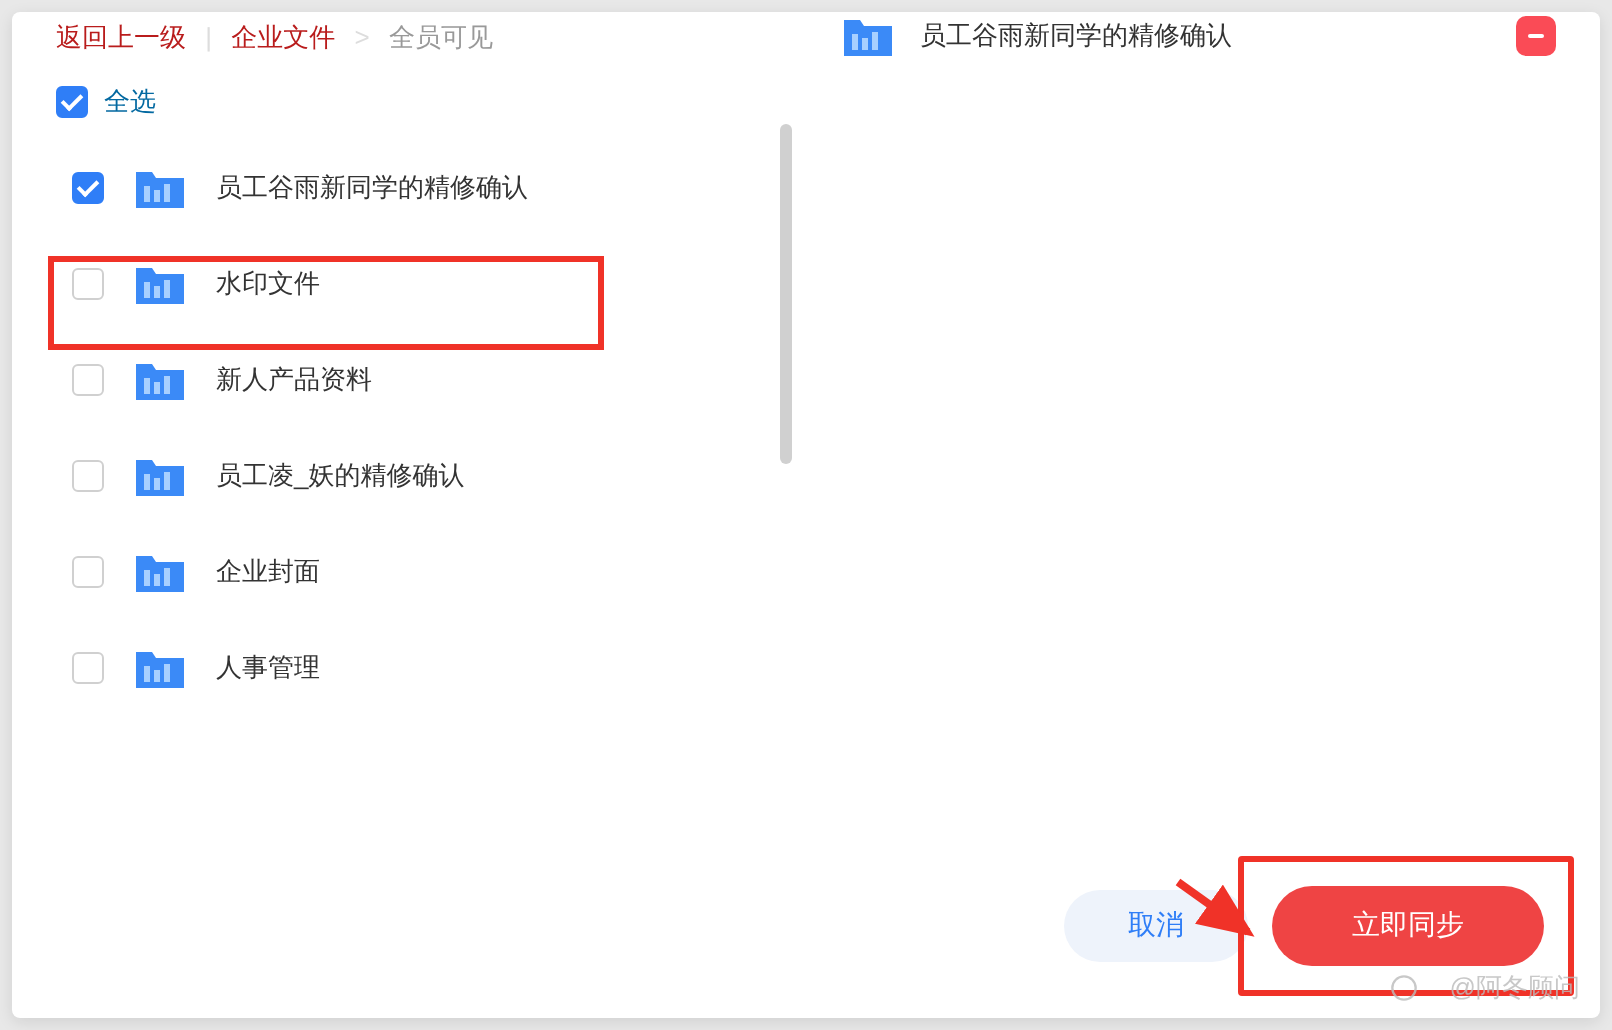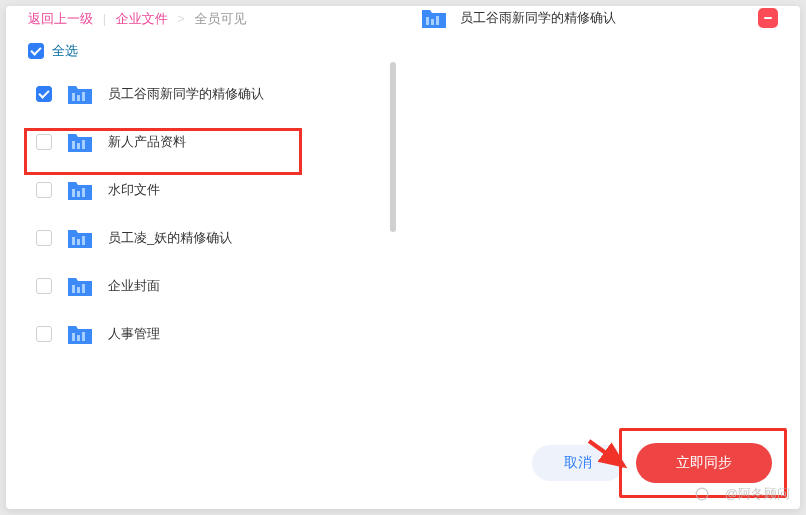--- a/index.html
+++ b/index.html
@@ -5,21 +5,21 @@
     * { box-sizing: border-box; margin: 0; padding: 0; }
     body { font-family: -apple-system, "Microsoft YaHei", sans-serif; font-size: 14px; background: #e8e8e8; width: 806px; height: 515px; overflow: hidden; position: relative; }
     .dialog { background: #fff; width: 794px; height: 503px; margin: 6px; border-radius: 4px; position: relative; box-shadow: 0 2px 8px rgba(0,0,0,.1); }
     .header { display: flex; align-items: center; justify-content: space-between; padding: 14px 22px; }
     .title { font-size: 15px; font-weight: 600; color: #222; }
     .close-icon { color: #999; cursor: pointer; font-size: 20px; }
     .body { display: flex; height: 380px; }
     .left { width: 398px; padding: 0 8px 0 22px; position: relative; }
     .right { flex: 1; padding: 0 22px 0 16px; }
     .breadcrumb { font-size: 13px; color: #999; margin-bottom: 14px; padding-top: 4px; }
-    .breadcrumb .link { color: #ec4899; cursor: pointer; }
+    .breadcrumb .link { color: #b91c1c; cursor: pointer; }
     .breadcrumb .sep { margin: 0 6px; color: #ddd; }
     .select-all { display: flex; align-items: center; gap: 8px; font-size: 13px; color: #0369a1; margin-bottom: 10px; }
     .chk { width: 16px; height: 16px; border: 1px solid #d0d0d0; border-radius: 3px; background: #fff; cursor: pointer; display: flex; align-items: center; justify-content: center; }
     .chk.checked { background: #2f7ef7; border-color: #2f7ef7; }
     .chk.checked::after { content: ""; width: 4px; height: 8px; border: solid #fff; border-width: 0 2px 2px 0; transform: rotate(45deg); margin-top:-2px; }
     .file-list { }
     .file-row { display: flex; align-items: center; gap: 14px; padding: 12px 8px; cursor: pointer; }
     .folder-icon { width: 28px; height: 24px; position: relative; }
     .folder-icon svg { width: 100%; height: 100%; }
     .file-name { font-size: 13px; color: #333; }
@@ -70,31 +70,31 @@
             <span class="file-name">员工谷雨新同学的精修确认</span>
           </div>
           <div class="file-row">
             <span class="chk"></span>
             <span class="folder-icon"><svg viewBox="0 0 28 24">
                 <path d="M2 4 L10 4 L12 7 L26 7 L26 22 L2 22 Z" fill="#3b8af7"></path>
                 <rect x="6" y="11" width="3" height="8" fill="#a8d0ff"></rect>
                 <rect x="11" y="13" width="3" height="6" fill="#a8d0ff"></rect>
                 <rect x="16" y="10" width="3" height="9" fill="#a8d0ff"></rect>
               </svg></span>
-            <span class="file-name">新人产品资料</span>
+            <span class="file-name">水印文件</span>
           </div>
           <div class="file-row">
             <span class="chk"></span>
             <span class="folder-icon"><svg viewBox="0 0 28 24">
                 <path d="M2 4 L10 4 L12 7 L26 7 L26 22 L2 22 Z" fill="#3b8af7"></path>
                 <rect x="6" y="11" width="3" height="8" fill="#a8d0ff"></rect>
                 <rect x="11" y="13" width="3" height="6" fill="#a8d0ff"></rect>
                 <rect x="16" y="10" width="3" height="9" fill="#a8d0ff"></rect>
               </svg></span>
-            <span class="file-name">水印文件</span>
+            <span class="file-name">新人产品资料</span>
           </div>
           <div class="file-row">
             <span class="chk"></span>
             <span class="folder-icon"><svg viewBox="0 0 28 24">
                 <path d="M2 4 L10 4 L12 7 L26 7 L26 22 L2 22 Z" fill="#3b8af7"></path>
                 <rect x="6" y="11" width="3" height="8" fill="#a8d0ff"></rect>
                 <rect x="11" y="13" width="3" height="6" fill="#a8d0ff"></rect>
                 <rect x="16" y="10" width="3" height="9" fill="#a8d0ff"></rect>
               </svg></span>
             <span class="file-name">员工凌_妖的精修确认</span>

